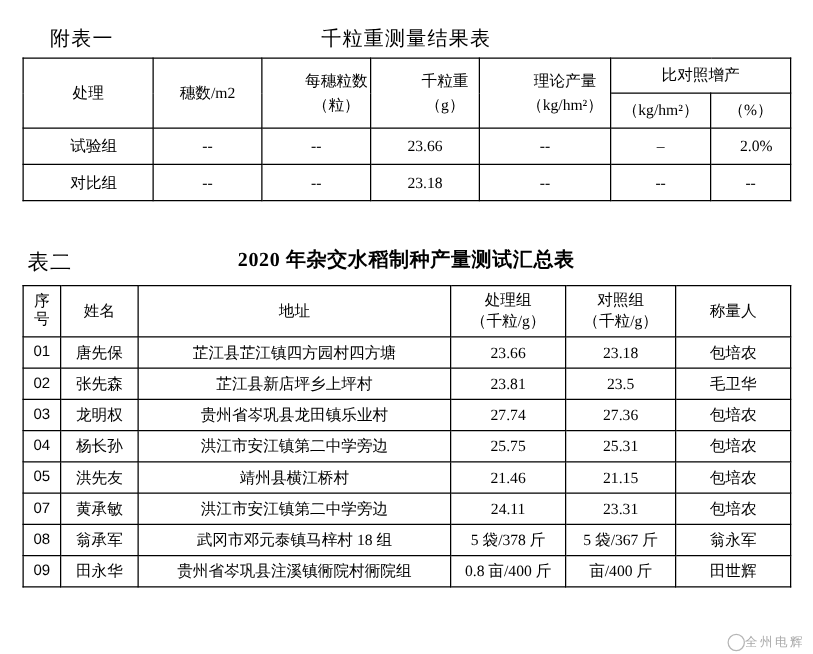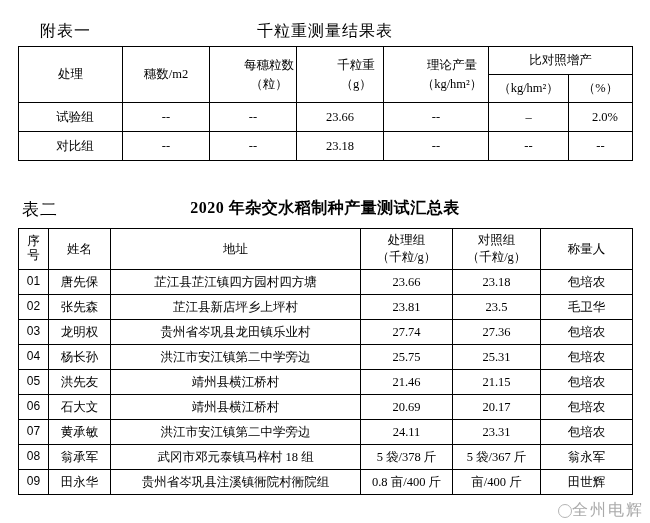--- a/index.html
+++ b/index.html
@@ -147,21 +147,21 @@
   .t2 .idx-head span {
     display: block;
     line-height: 1.1;
   }
 
   
   .watermark {
     position: absolute;
     right: 6px;
     bottom: 2px;
-    font-size: 16px;
+    font-size: 10px;
     color: #a9a9a9;
     font-family: "Liberation Sans", sans-serif;
     letter-spacing: 2px;
     display: flex;
     align-items: center;
     gap: 0;
   }
   .wm-circle {
     width: 12px;
     height: 12px;
@@ -301,28 +301,20 @@
       </tr>
       <tr>
         <td class="seq">05</td>
         <td>洪先友</td>
         <td class="addr">靖州县横江桥村</td>
         <td class="num">21.46</td>
         <td class="num">21.15</td>
         <td>包培农</td>
       </tr>
       <tr>
-        <td class="seq">06</td>
-        <td>石大文</td>
-        <td class="addr">靖州县横江桥村</td>
-        <td class="num">20.69</td>
-        <td class="num">20.17</td>
-        <td>包培农</td>
-      </tr>
-      <tr>
         <td class="seq">07</td>
         <td>黄承敏</td>
         <td class="addr">洪江市安江镇第二中学旁边</td>
         <td class="num">24.11</td>
         <td class="num">23.31</td>
         <td>包培农</td>
       </tr>
       <tr>
         <td class="seq">08</td>
         <td>翁承军</td>

